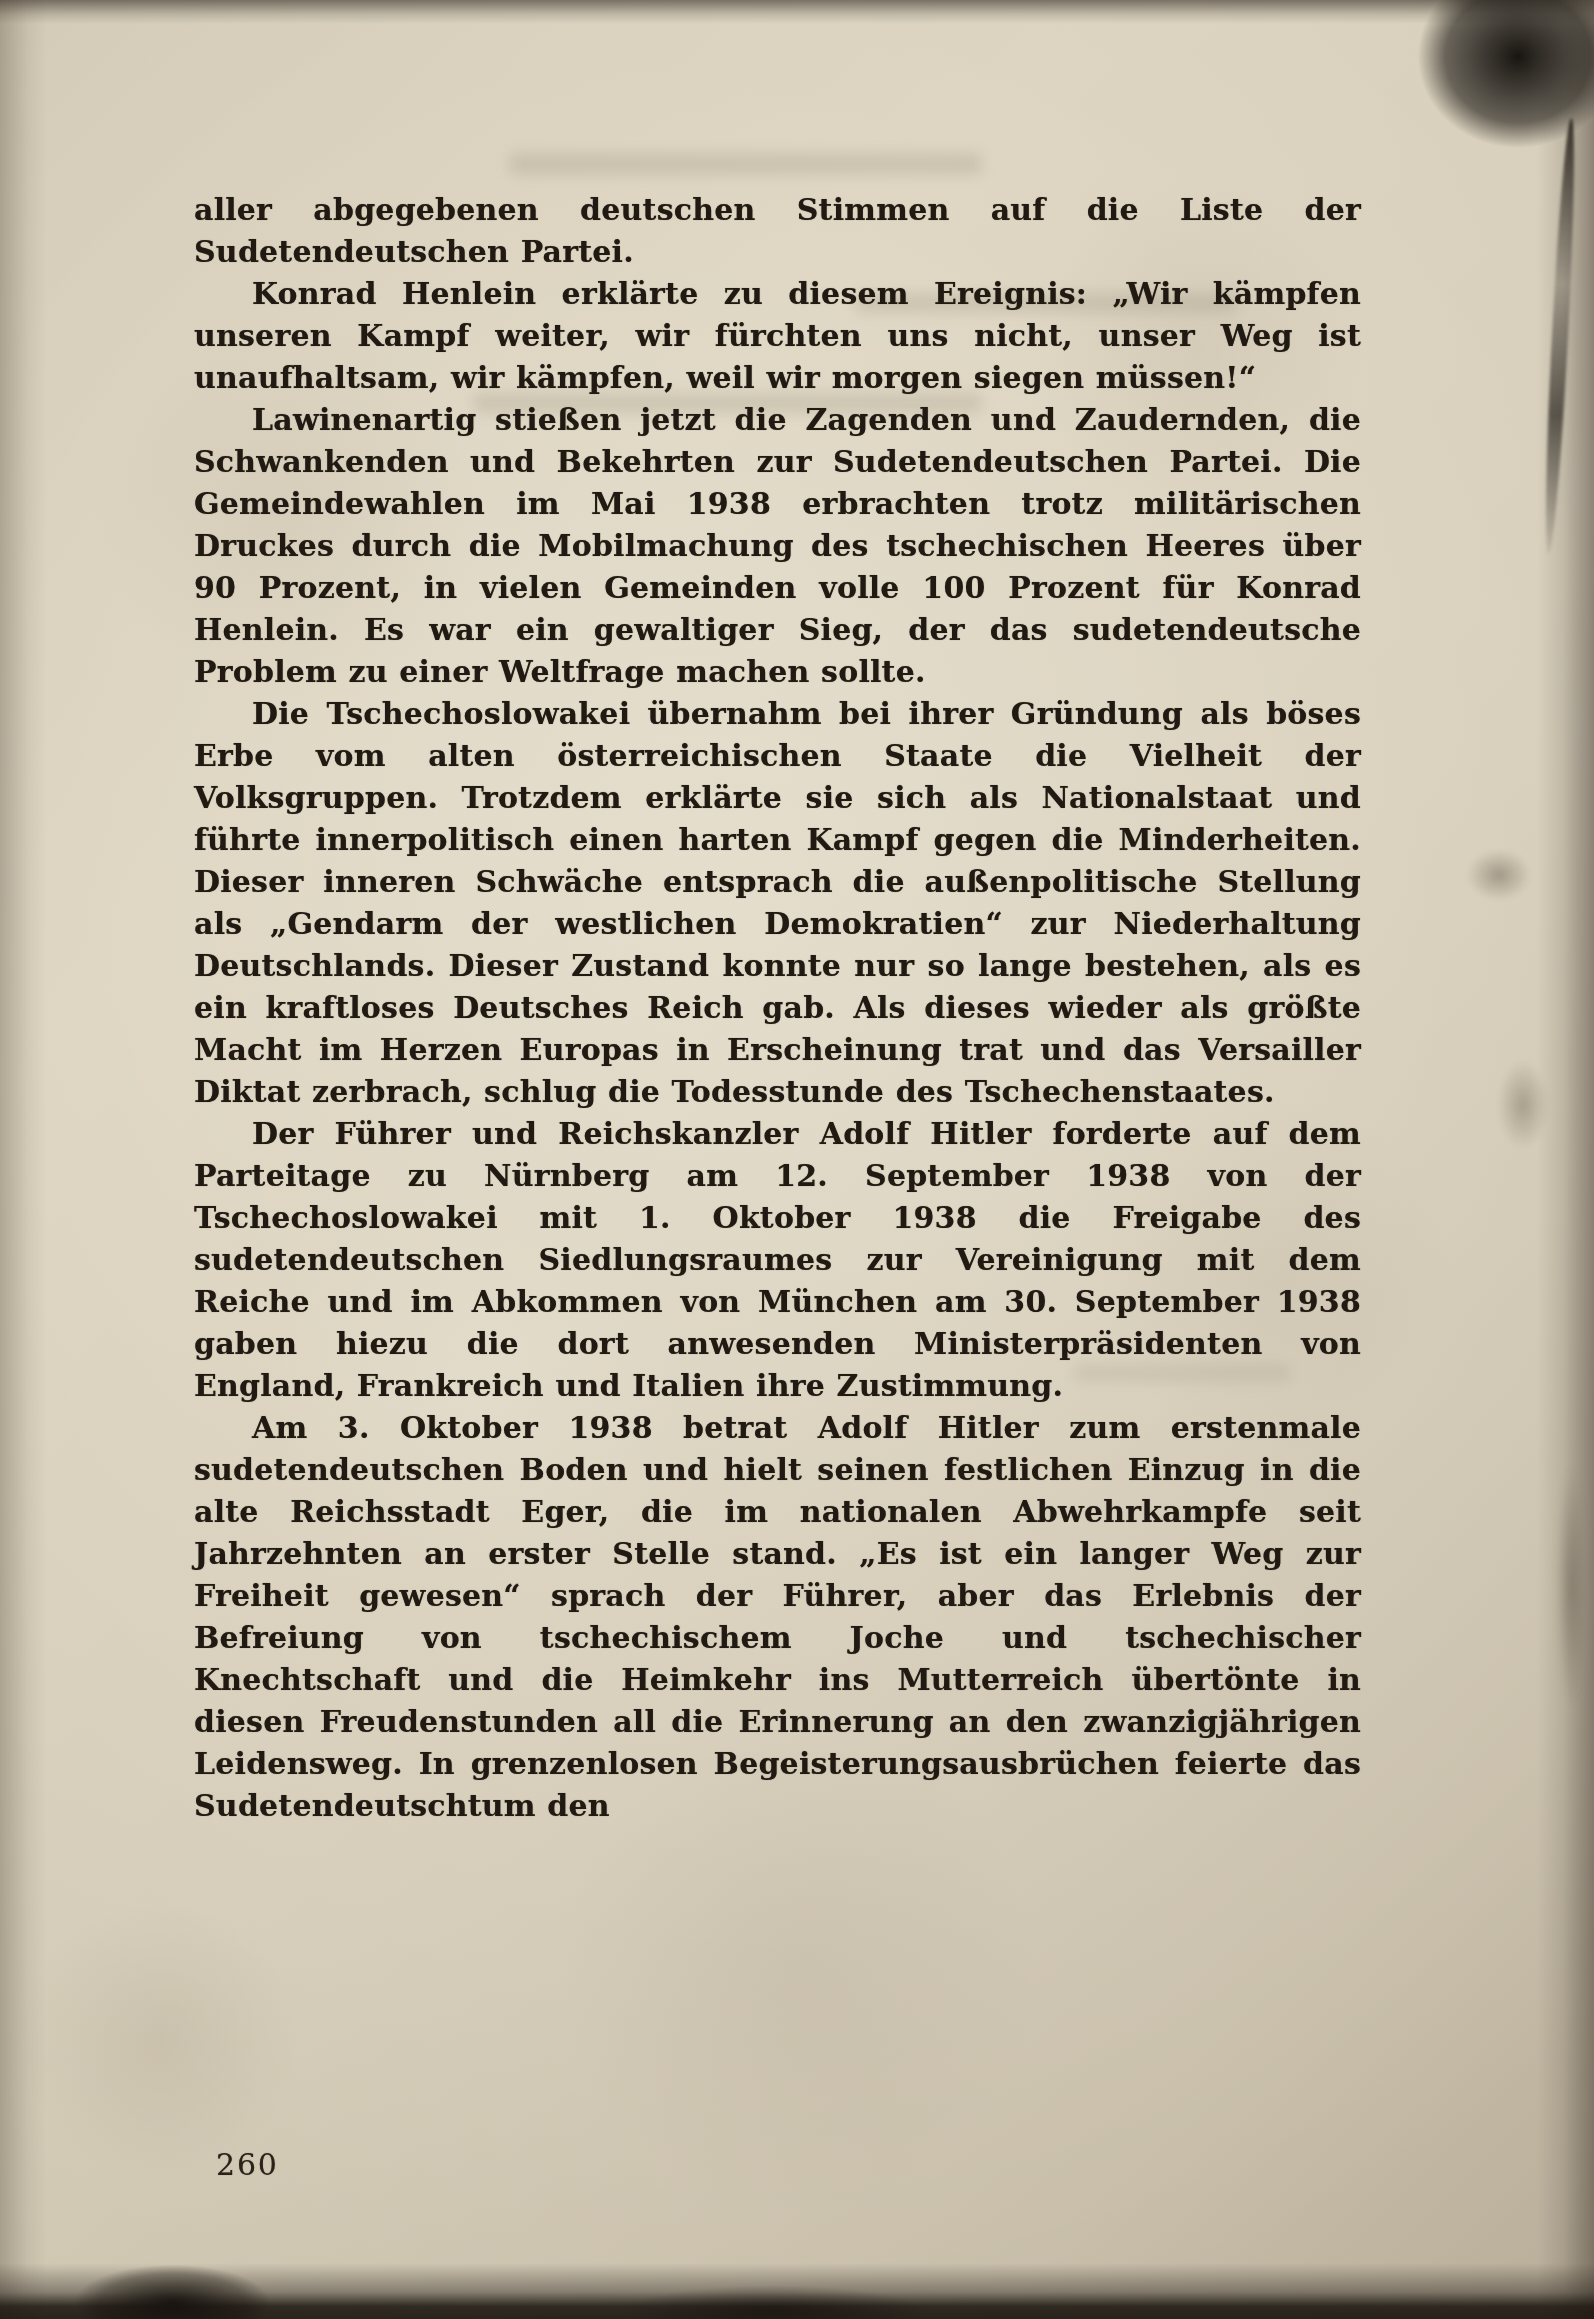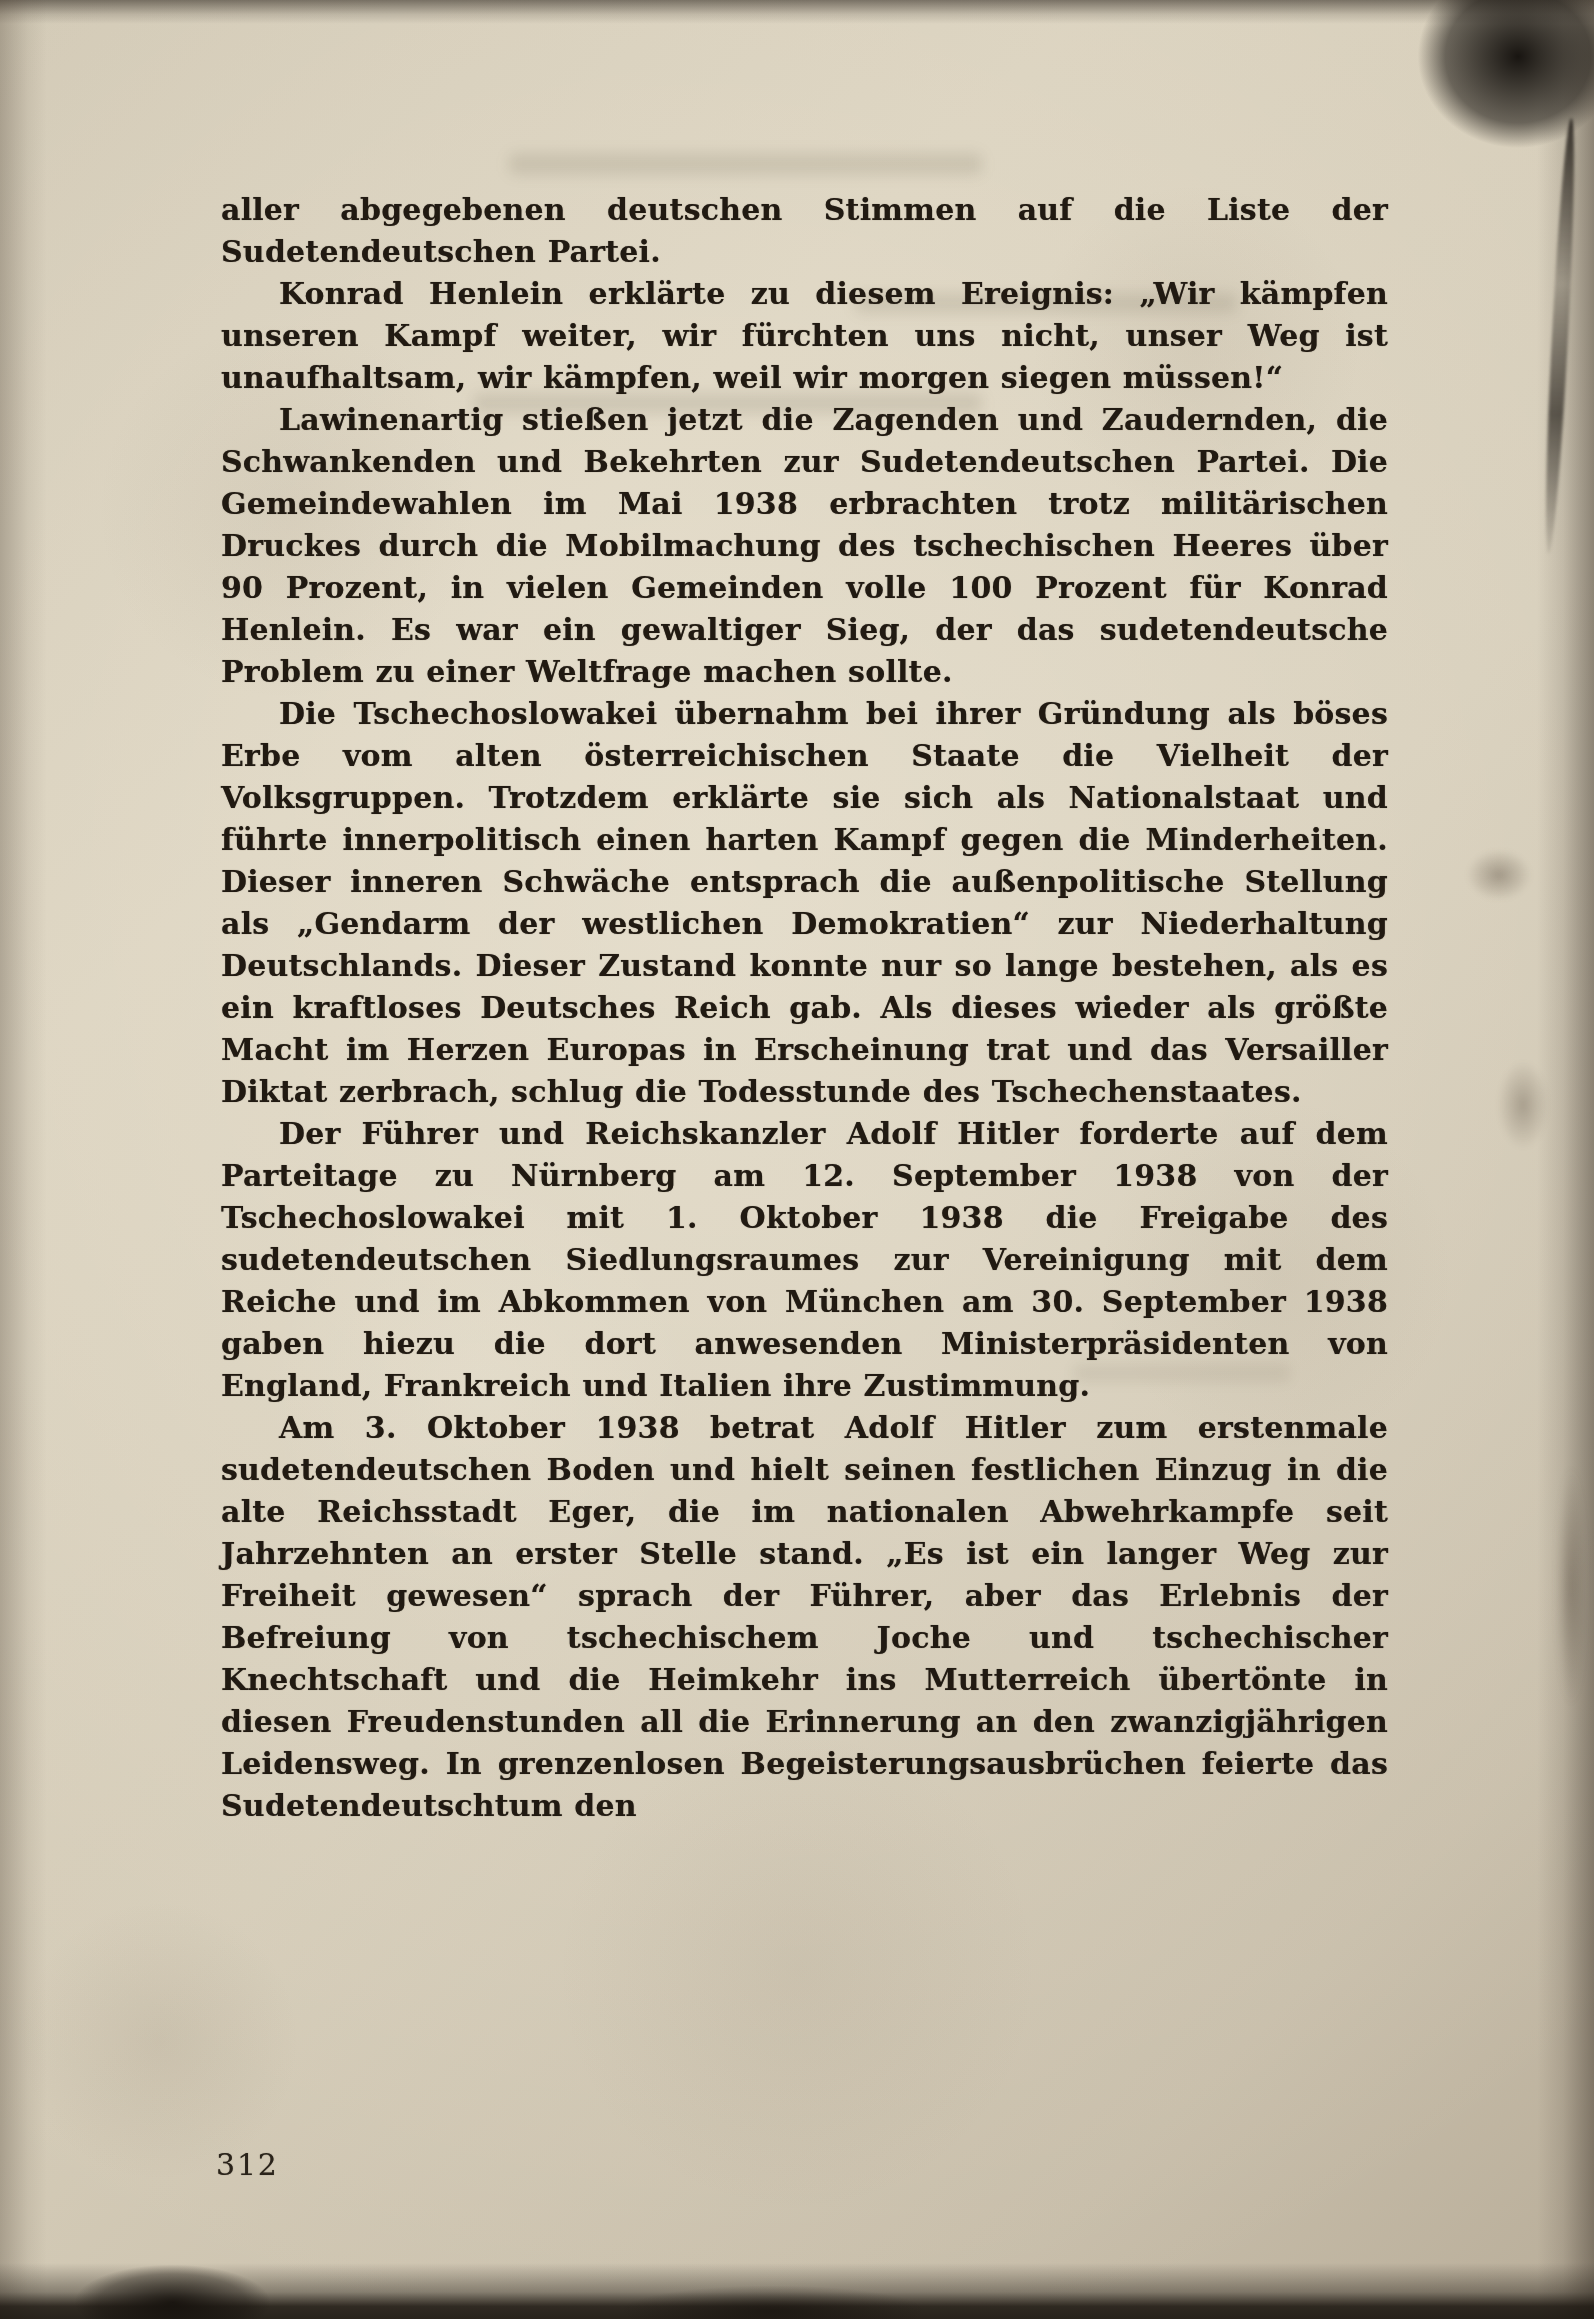--- a/index.html
+++ b/index.html
@@ -88,21 +88,21 @@
     filter: blur(6.4px);
     border-radius: 7.3px;
   }
   .ghost-1 { left: 509px; top: 153px; width: 473px; height: 22px; }
   .ghost-2 { left: 855px; top: 293px; width: 382px; height: 20px; }
   .ghost-3 { left: 473px; top: 393px; width: 509px; height: 20px; }
   .ghost-4 { left: 1073px; top: 1364px; width: 218px; height: 18px; opacity: .7; }
 
   .text-block {
     position: absolute;
-    left: 221px;
+    left: 194px;
     top: 189px;
     width: 1167px;
     color: #211a12;
     font-size: 30px;
     line-height: 42px;
     font-weight: bold;
     text-align: justify;
     letter-spacing: 0.2px;
     word-spacing: 0.9px;
     hyphens: auto;
@@ -139,21 +139,21 @@
 
   <div class="text-block" lang="de">
     <p>aller abgegebenen deutschen Stimmen auf die Liste der Sudetendeutschen Partei.</p>
     <p>Konrad Henlein erklärte zu diesem Ereignis: „Wir kämpfen unseren Kampf weiter, wir fürchten uns nicht, unser Weg ist unaufhaltsam, wir kämpfen, weil wir morgen siegen müssen!“</p>
     <p>Lawinenartig stießen jetzt die Zagenden und Zaudernden, die Schwankenden und Bekehrten zur Sudetendeutschen Partei. Die Gemeindewahlen im Mai 1938 erbrachten trotz militärischen Druckes durch die Mobilmachung des tschechischen Heeres über 90 Prozent, in vielen Gemeinden volle 100 Prozent für Konrad Henlein. Es war ein gewaltiger Sieg, der das sudetendeutsche Problem zu einer Weltfrage machen sollte.</p>
     <p>Die Tschechoslowakei übernahm bei ihrer Gründung als böses Erbe vom alten österreichischen Staate die Vielheit der Volksgruppen. Trotzdem erklärte sie sich als Nationalstaat und führte innerpolitisch einen harten Kampf gegen die Minderheiten. Dieser inneren Schwäche entsprach die außenpolitische Stellung als „Gendarm der westlichen Demokratien“ zur Niederhaltung Deutschlands. Dieser Zustand konnte nur so lange bestehen, als es ein kraftloses Deutsches Reich gab. Als dieses wieder als größte Macht im Herzen Europas in Erscheinung trat und das Versailler Diktat zerbrach, schlug die Todesstunde des Tschechenstaates.</p>
     <p>Der Führer und Reichskanzler Adolf Hitler forderte auf dem Parteitage zu Nürnberg am 12. September 1938 von der Tschechoslowakei mit 1. Oktober 1938 die Freigabe des sudetendeutschen Siedlungsraumes zur Vereinigung mit dem Reiche und im Abkommen von München am 30. September 1938 gaben hiezu die dort anwesenden Ministerpräsidenten von England, Frankreich und Italien ihre Zustimmung.</p>
     <p>Am 3. Oktober 1938 betrat Adolf Hitler zum erstenmale sudetendeutschen Boden und hielt seinen festlichen Einzug in die alte Reichsstadt Eger, die im nationalen Abwehrkampfe seit Jahrzehnten an erster Stelle stand. „Es ist ein langer Weg zur Freiheit gewesen“ sprach der Führer, aber das Erlebnis der Befreiung von tschechischem Joche und tschechischer Knechtschaft und die Heimkehr ins Mutterreich übertönte in diesen Freudenstunden all die Erinnerung an den zwanzigjährigen Leidensweg. In grenzenlosen Begeisterungsausbrüchen feierte das Sudetendeutschtum den</p>
   </div>
 
-  <div class="page-number">312</div>
+  <div class="page-number">260</div>
 
   <div class="edge-top"></div>
   <div class="edge-left"></div>
   <div class="edge-right"></div>
   <div class="edge-bottom"></div>
 
   <div class="stain-corner-top-right"></div>
   <div class="stain-squiggle-right"></div>
   <div class="smudge-right-1"></div>
   <div class="smudge-right-2"></div>

